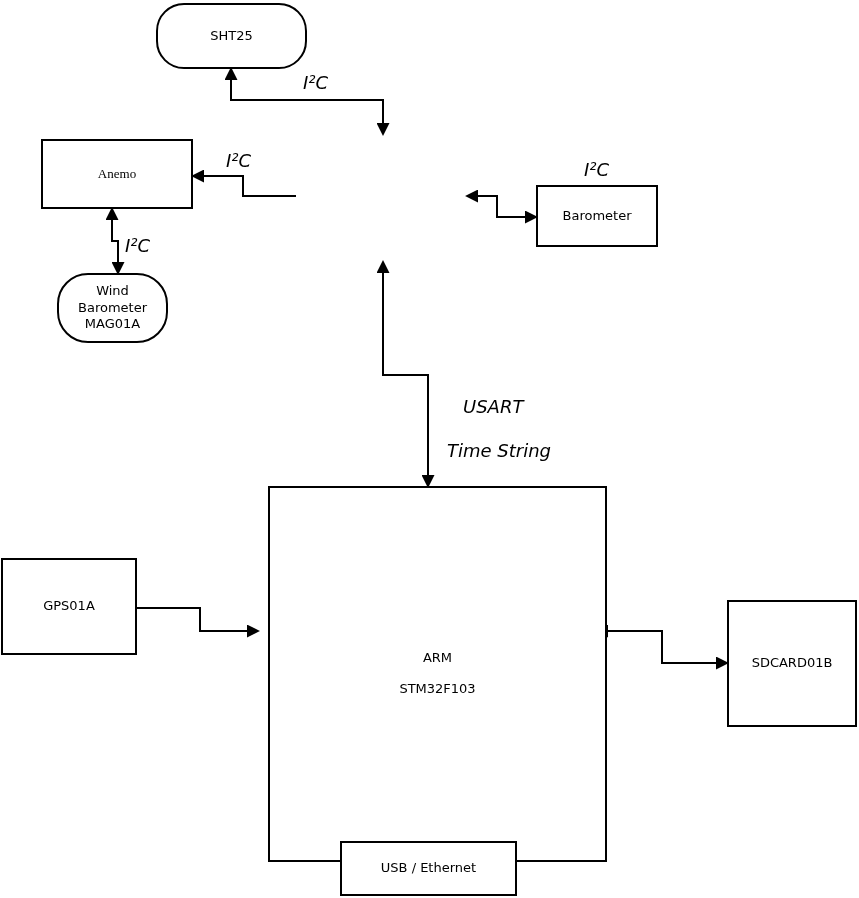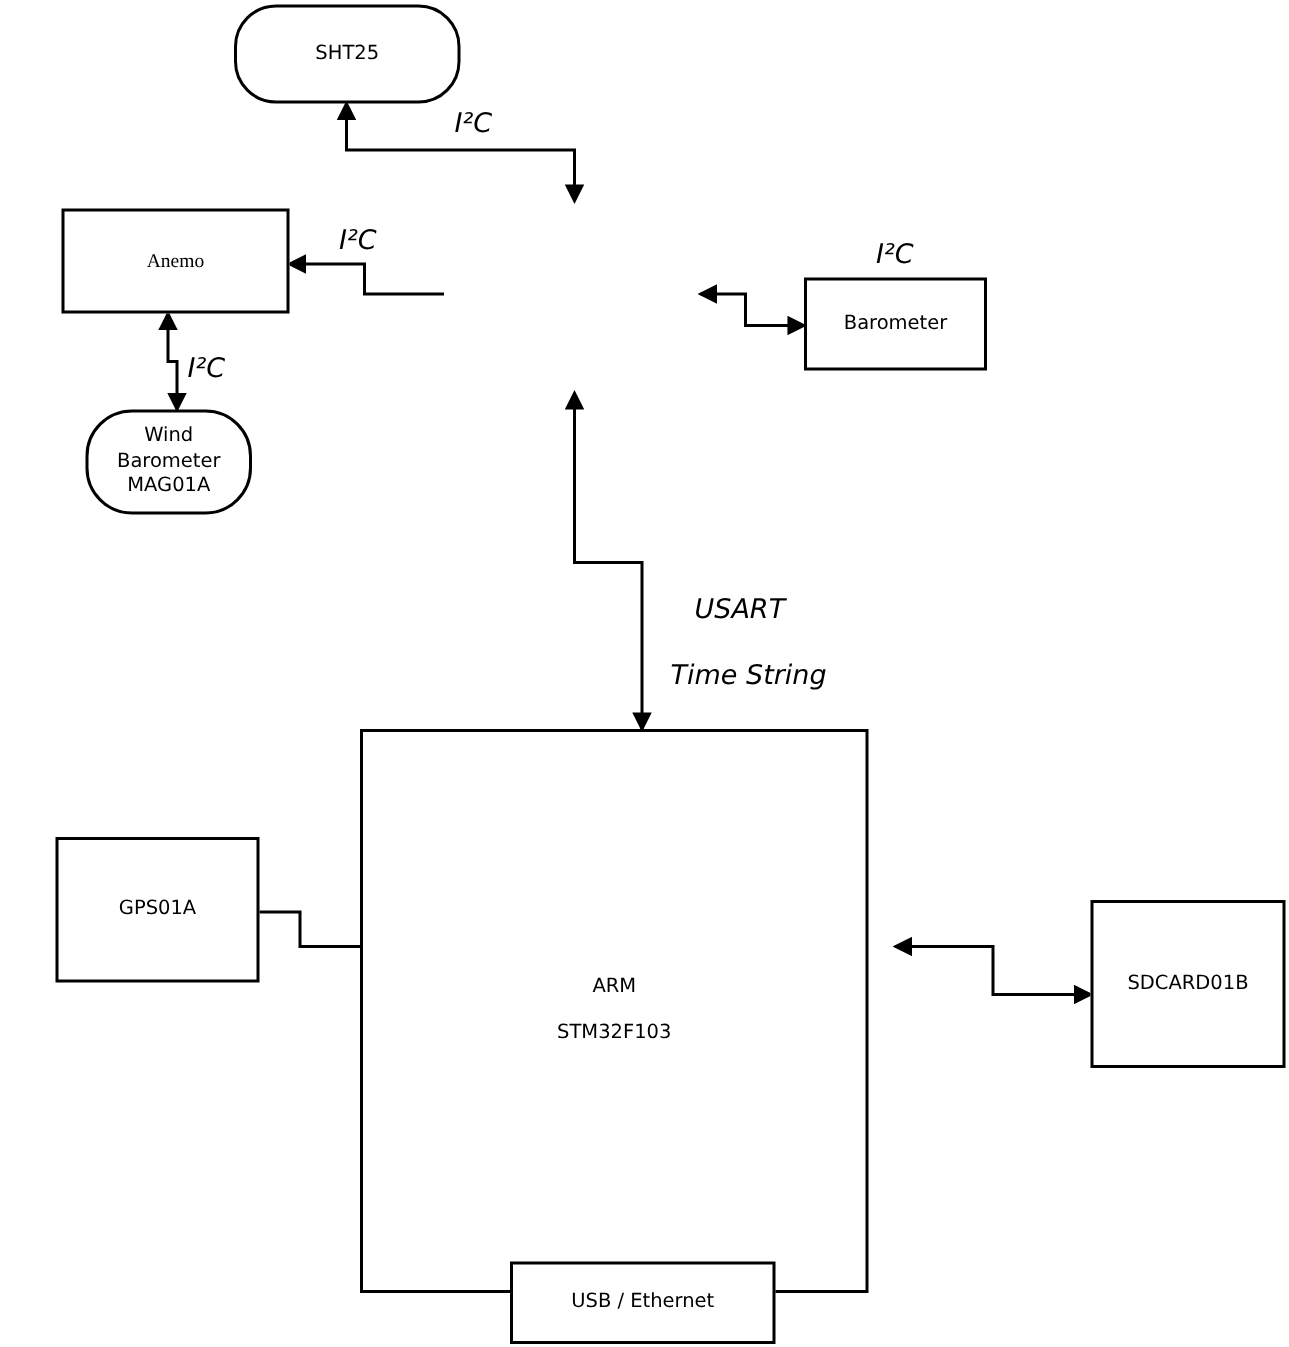--- a/index.html
+++ b/index.html
@@ -27,23 +27,23 @@
     align-items:center;
     justify-content:center;
     text-align:center;
     line-height:1.3;
   }
   .n-sht25 {left:156px; top:3px;   width:151px; height:66px;border-radius:28px;}
   .n-anemo {left:41px;  top:139px; width:152px; height:70px;font-family:Liberation Serif, serif;}
   .n-wind  {left:57px;  top:273px; width:111px; height:70px;border-radius:31px;}
   .n-pic   {left:296px; top:134px; width:171px; height:128px;}
   .n-baro  {left:536px; top:185px; width:122px; height:62px;}
-  .n-gps   {left:1px;   top:558px; width:136px; height:97px;margin-left:36px;}
-  .n-arm   {left:240px; top:486px; width:339px; height:376px; gap:14px;}
-  .n-sdcard{left:727px; top:600px; width:130px; height:112px;}
+  .n-gps   {left:1px;   top:558px; width:136px; height:97px;}
+  .n-arm   {left:268px; top:486px; width:339px; height:376px; gap:14px;}
+  .n-sdcard{left:727px; top:600px; width:130px; height:127px;}
   .n-usb   {left:340px; top:841px; width:177px; height:55px;}
 
   .connector-layer{
     position:absolute;
     left:0; top:0;
     width:859px;
     height:898px;
     pointer-events:none;
   }
   .edge{

